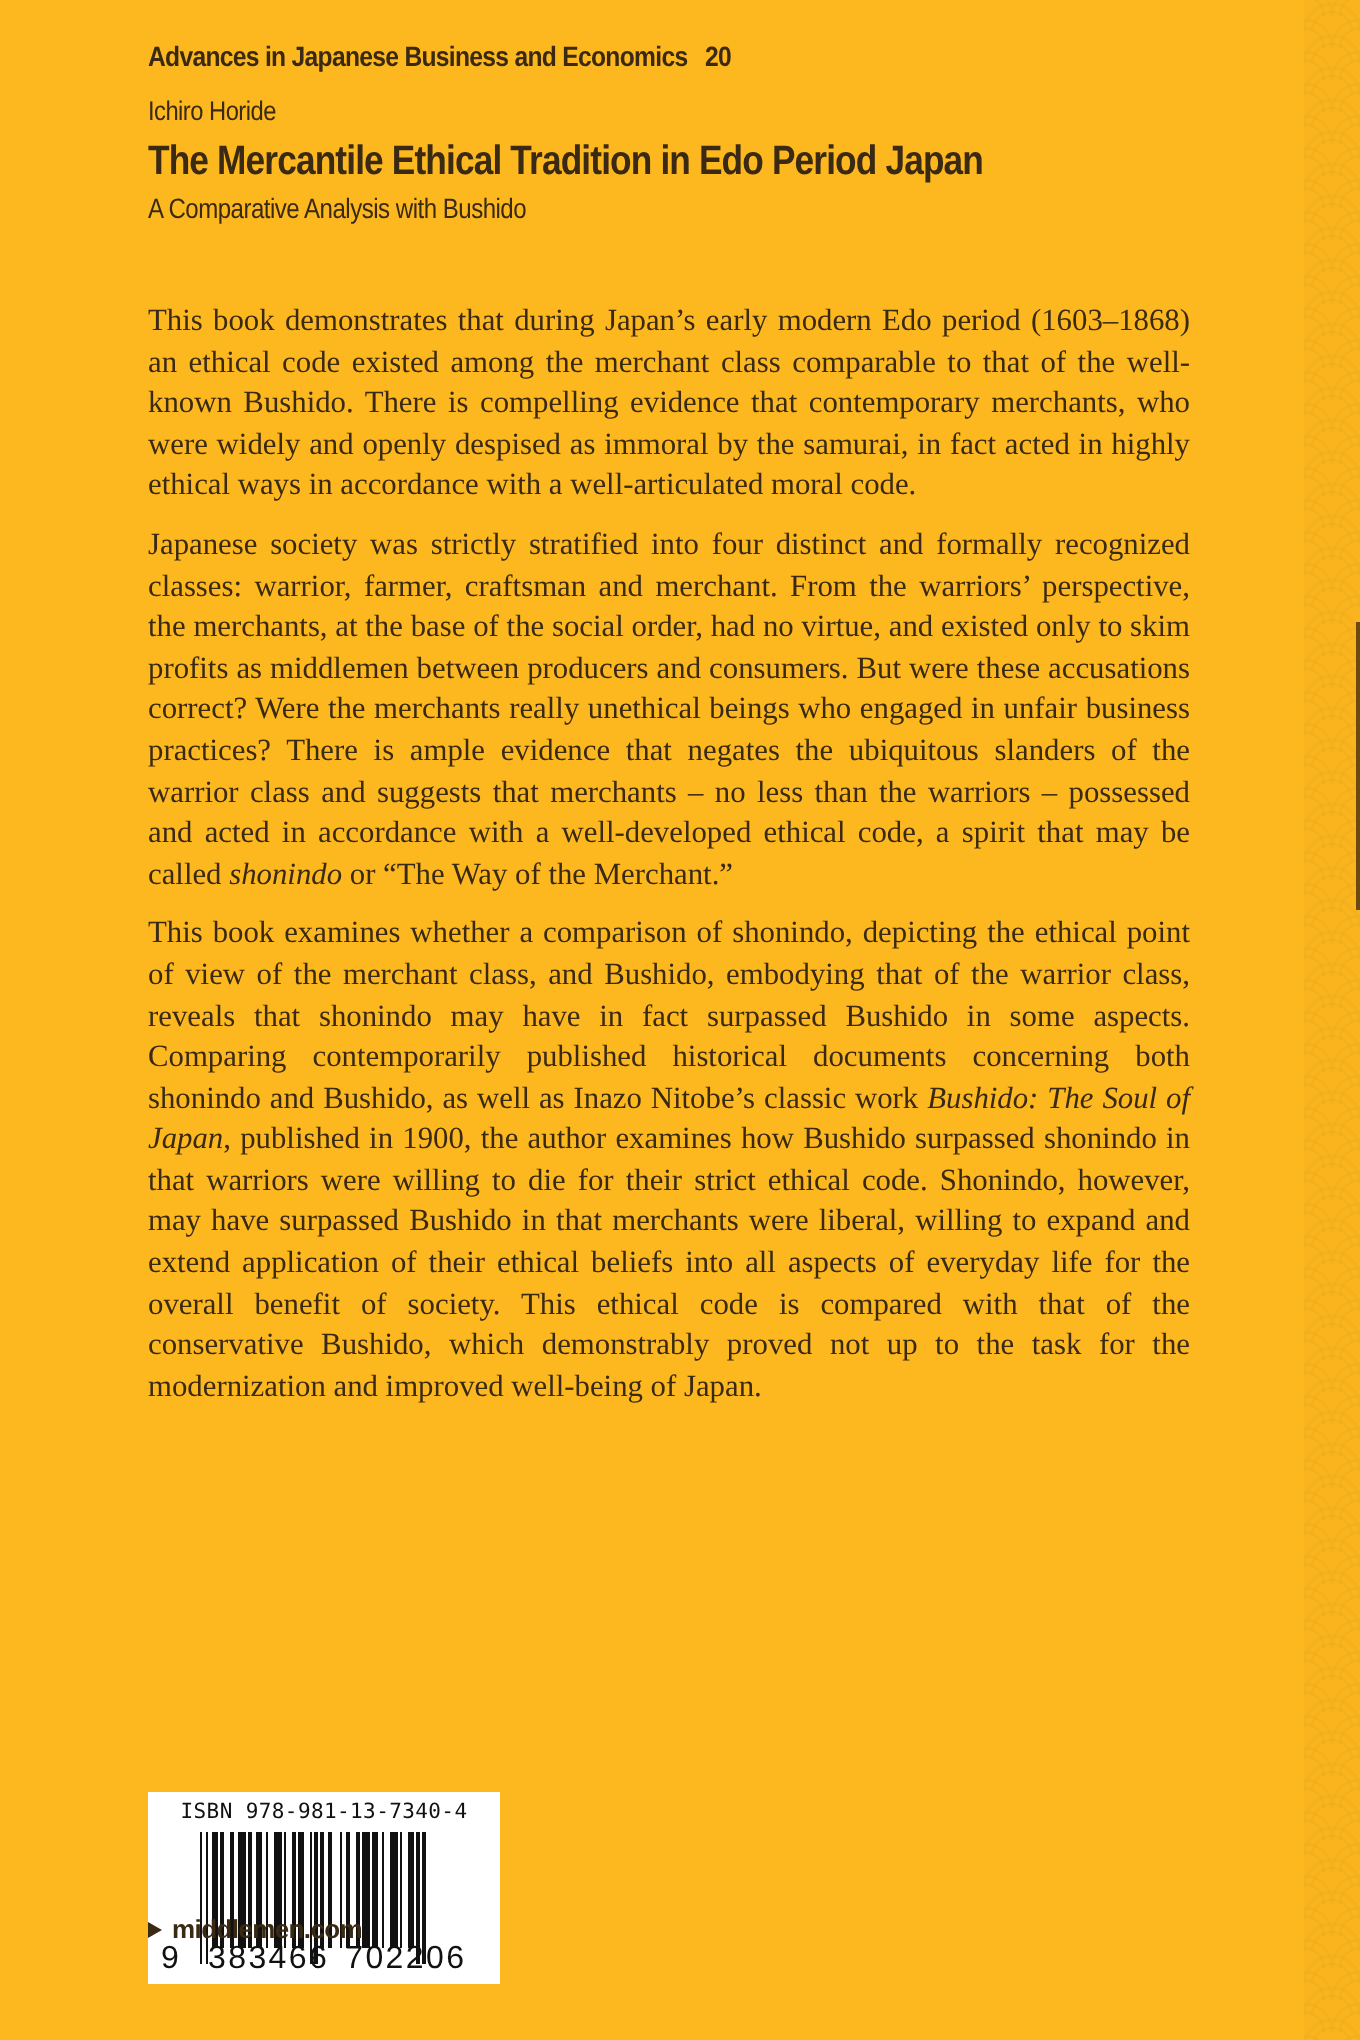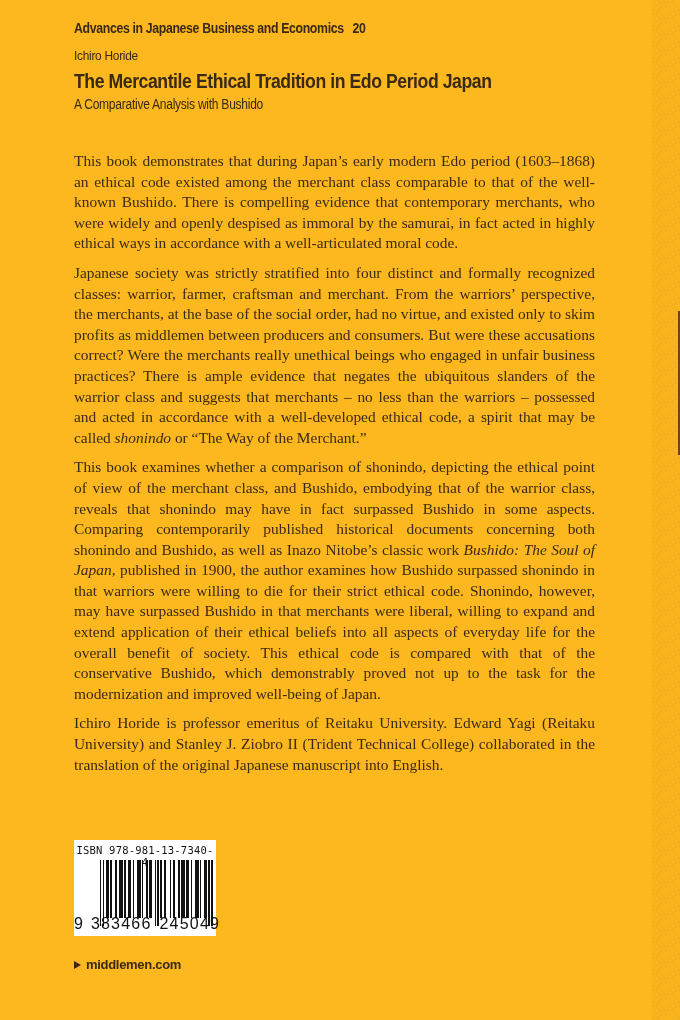--- a/index.html
+++ b/index.html
@@ -43,21 +43,21 @@
       transform: scaleX(0.86); transform-origin: left; white-space: nowrap; line-height: 20px;
     }
     .body {
       position: absolute; left: 74px; top: 151px; width: 537px;
       font-family: "Liberation Serif", serif;
       font-size: 15.4px; line-height: 20.6px;
       text-align: justify;
     }
     .body p { margin: 0 16px 9px 0; }
     .barcode-box {
-      position: absolute; left: 74px; top: 840px; width: 142px; height: 96px;
+      position: absolute; left: 74px; top: 896px; width: 176px; height: 96px;
       background: #ffffff;
     }
     .isbn {
       position: absolute; left: 0; right: 0; top: 4px; text-align: center;
       font-family: "DejaVu Sans Mono", monospace; font-size: 10.5px; color: #111;
       letter-spacing: 0.2px;
     }
     .bars {
       position: absolute; left: 26px; top: 20px; width: 140px; height: 58px;
       display: flex; align-items: flex-start;
@@ -96,21 +96,20 @@
   </div>
   <div class="author">Ichiro Horide</div>
   <div class="title">The Mercantile Ethical Tradition in Edo Period Japan</div>
   <div class="subtitle">A Comparative Analysis with Bushido</div>
 </div>
 
 <div class="body">
   <p>This book demonstrates that during Japan’s early modern Edo period (1603–1868) an ethical code existed among the merchant class comparable to that of the well-known Bushido. There is compelling evidence that contemporary merchants, who were widely and openly despised as immoral by the samurai, in fact acted in highly ethical ways in accordance with a well-articulated moral code.</p>
   <p><span>Japanese society was strictly stratified into four distinct and formally recognized classes: warrior, farmer, craftsman and merchant. From the warriors’ perspective, the merchants, at the base of the social order, had no virtue, and existed only to skim profits as middlemen between producers and consumers. But were these accusations correct? Were the merchants really unethical beings who engaged in unfair business practices? There is ample evidence that negates the ubiquitous slanders of the warrior class and suggests that merchants – no less than the warriors – possessed and acted in accordance with a well-developed ethical code, a spirit that may be called </span><em>shonindo</em><span> or “The Way of the Merchant.”</span></p>
   <p><span>This book examines whether a comparison of shonindo, depicting the ethical point of view of the merchant class, and Bushido, embodying that of the warrior class, reveals that shonindo may have in fact surpassed Bushido in some aspects. Comparing contemporarily published historical documents concerning both shonindo and Bushido, as well as Inazo Nitobe’s classic work </span><em>Bushido: The Soul of Japan</em><span>, published in 1900, the author examines how Bushido surpassed shonindo in that warriors were willing to die for their strict ethical code. Shonindo, however, may have surpassed Bushido in that merchants were liberal, willing to expand and extend application of their ethical beliefs into all aspects of everyday life for the overall benefit of society. This ethical code is compared with that of the conservative Bushido, which demonstrably proved not up to the task for the modernization and improved well-being of Japan.</span></p>
-  <p>Ichiro Horide is professor emeritus of Reitaku University. Edward Yagi (Reitaku University) and Stanley J. Ziobro II (Trident Technical College) collaborated in the translation of the original Japanese manuscript into English.</p>
 </div>
 
 <div class="barcode-box">
   <div class="isbn">ISBN 978-981-13-7340-4</div>
   <div class="bars">
     <span class="long" style="width:1.4px"></span>
       <span class="gap" style="width:1.4px"></span>
       <span class="long" style="width:1.4px"></span>
       <span class="gap" style="width:2px"></span>
     <span style="width:2.8px"></span>
@@ -161,20 +160,20 @@
       <span class="gap" style="width:2.8px"></span>
     <span style="width:2.8px"></span>
       <span class="gap" style="width:1.4px"></span>
     <span class="long" style="width:1.4px"></span>
       <span class="gap" style="width:1.4px"></span>
       <span class="long" style="width:1.4px"></span>
   </div>
   <div class="digits">
     <span class="first">9</span>
     <span class="grp1">383466</span>
-    <span class="grp2">245049</span>
+    <span class="grp2">702206</span>
   </div>
 </div>
 
 <div class="springer">
   <span class="tri"></span>
   <span>middlemen.com</span>
 </div>
 
 </body></html>

